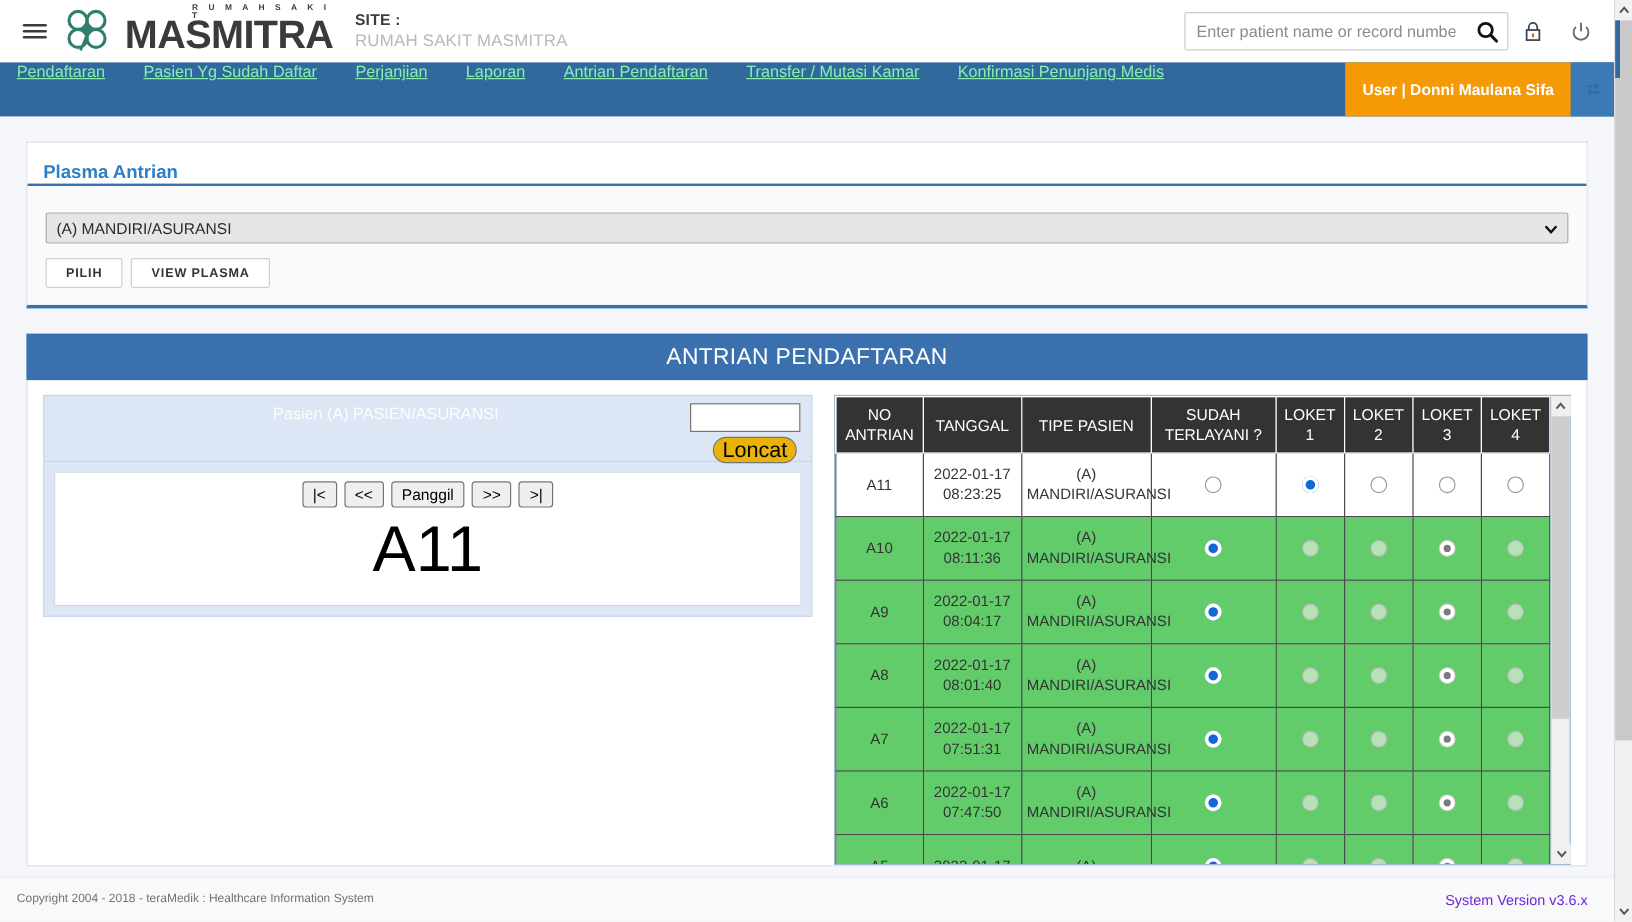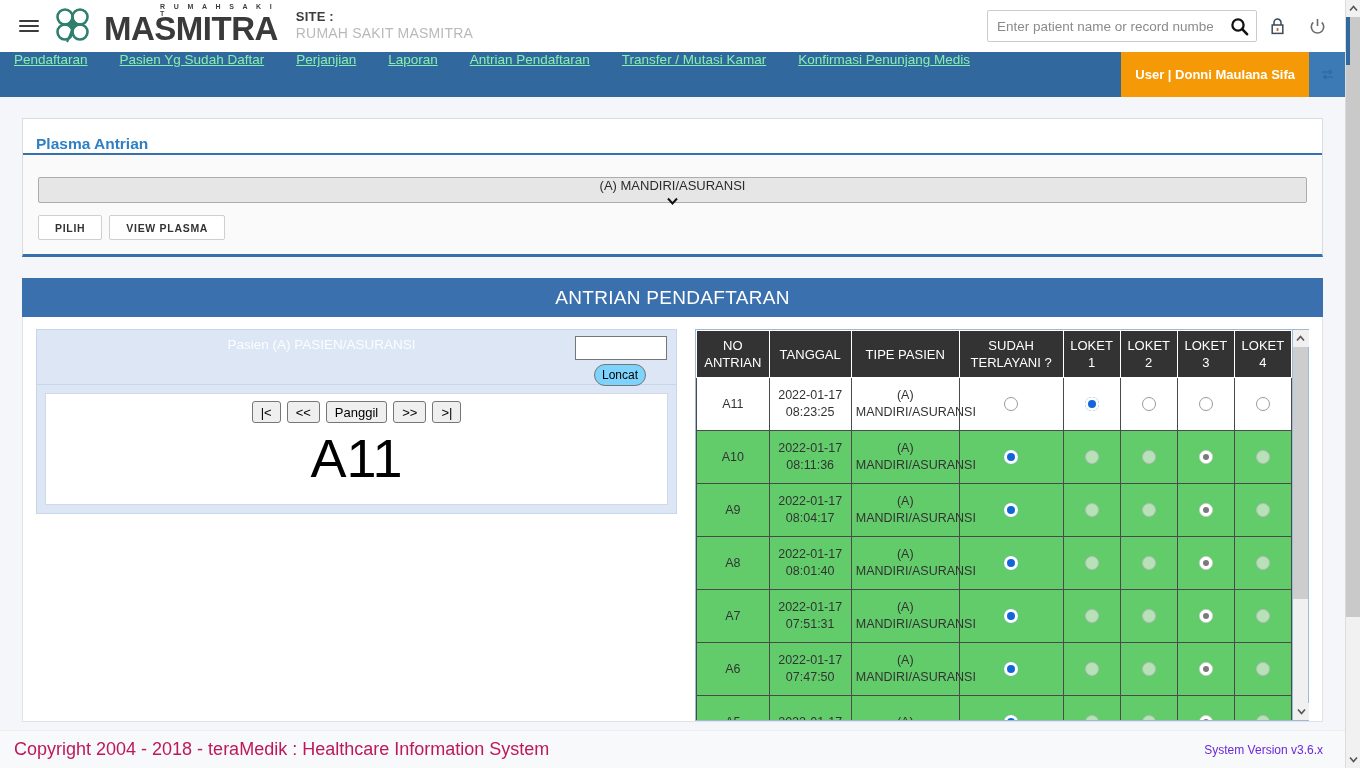--- a/index.html
+++ b/index.html
@@ -86,21 +86,21 @@
     height: 36px; display: flex; align-items: flex-end; padding-left: 13px;
     border-bottom: 2px solid #3471ad; background: #ffffff;
   }
   #plasma-title { color: #2f7fc4; font-size: 15.5px; font-weight: bold; }
   #plasma-body { background: #fafafa; padding: 13px 15px 14px 15px; }
   #loket-label { font-size: 12.5px; font-weight: bold; color: #2b2b2b; letter-spacing: .3px; }
   #loket-select {
     margin-top: 9px; width: 100%; height: 26px; background: #e6e6e6;
     border: 1px solid #adadad; border-radius: 2px;
     display: flex; align-items: center; justify-content: space-between;
-    padding: 0 8px; font-size: 13px; color: #2b2b2b; cursor: pointer; flex-direction: column;
+    padding: 0 8px; font-size: 13px; color: #2b2b2b; cursor: pointer;
   }
   #btn-row { margin-top: 12px; display: flex; gap: 7px; }
   .sq-btn {
     background: #ffffff; border: 1px solid #cfcfcf; border-radius: 2px;
     height: 25px; padding: 0 16px; font-size: 10.5px; font-weight: bold;
     letter-spacing: .7px; color: #333; cursor: pointer;
     display: flex; align-items: center; justify-content: center;
     font-family: "Liberation Sans", sans-serif;
   }
 
@@ -128,21 +128,21 @@
     line-height: 30px; padding-right: 70px; opacity: .92;
   }
   #loncat-wrap { position: absolute; right: 9px; top: 6px; width: 92px; }
   #loncat-input {
     width: 92px; height: 24px; border: 1px solid #767676; background: #fff;
     outline: none; font-size: 13px; padding: 0 4px;
     font-family: "Liberation Sans", sans-serif;
   }
   #loncat-btn {
     margin-top: 4px; margin-left: 19px; height: 22px; padding: 0 7px;
-    font-size: 12px; background: #7dd3fc; border: 1px solid #767676;
+    font-size: 18px; background: #eab308; border: 1px solid #767676;
     border-radius: 11px; cursor: pointer; color: #000;
     font-family: "Liberation Sans", sans-serif;
   }
   #display-outer {
     background: #dce6f5; border: 1px solid #c8d6ea; border-top: none;
     padding: 8px; height: 129px;
   }
   #display-inner {
     background: #ffffff; border: 1px solid #cfd9e8; height: 100%;
     display: flex; flex-direction: column; align-items: center; padding-top: 7px;
@@ -231,21 +231,21 @@
   #page-thumb { position: absolute; top: 17px; left: 0; width: 15px; height: 600px;
     background: #c9c9c9; cursor: pointer; }
   #page-accent { position: absolute; top: 17px; left: 0; width: 4px; height: 48px; background: #31699e; }
 
   
   #footer {
     position: absolute; bottom: 0; left: 0; width: 1345px; height: 38px;
     background: #f7f9fb; border-top: 1px solid #eceff2;
     display: flex; align-items: center; padding: 0 14px;
   }
-  #footer-left { font-size: 18px; color: #be185d; }
+  #footer-left { font-size: 10px; color: #737373; }
   #footer-right { margin-left: auto; font-size: 12px; color: #6d28d9; padding-right: 8px; }
 </style>
 </head>
 <body>
 
 <div id="topbar">
 
   <div id="hamburger">
     <span></span>
       <span></span>

